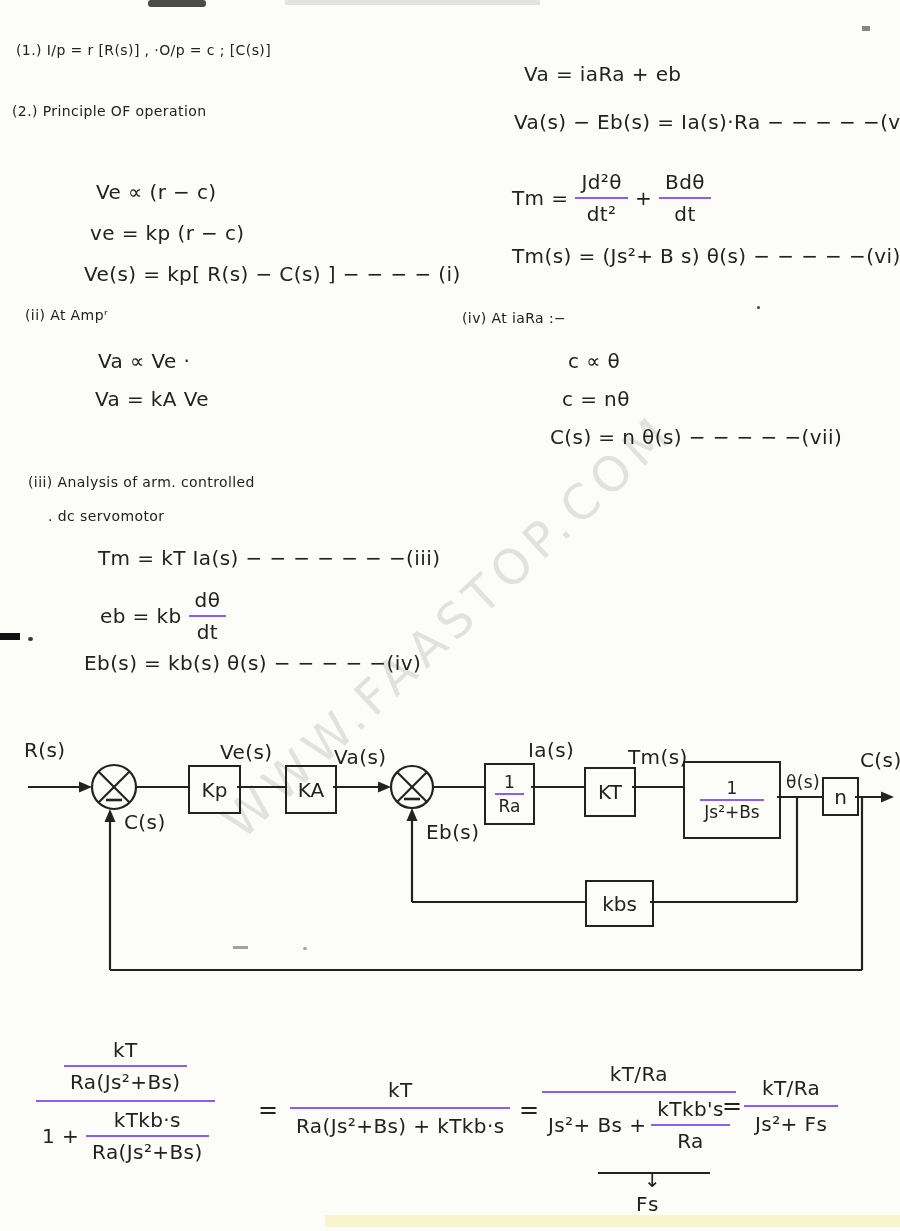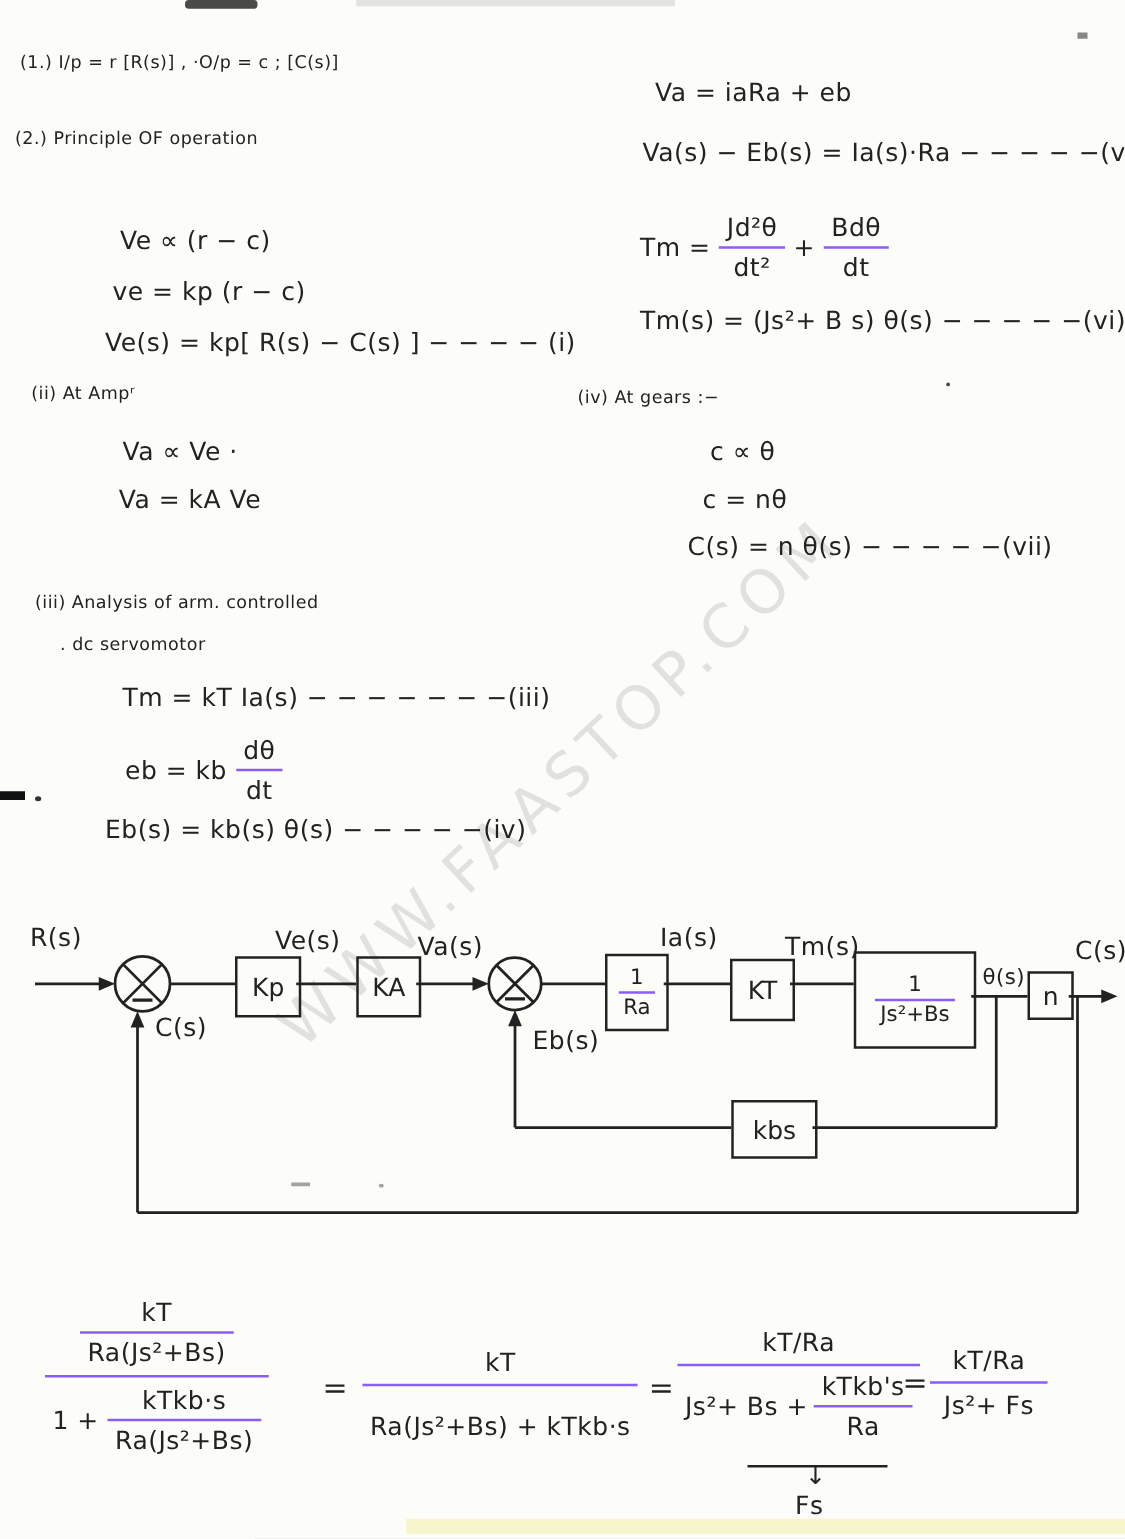--- a/index.html
+++ b/index.html
@@ -83,21 +83,21 @@
       </span>
       <span>+</span>
       <span class="fr">
         <span class="n">Bdθ</span>
         <span class="d">dt</span>
       </span>
     </span>
   </div>
   <div class="t" style="left:512px;top:244px;">Tm(s) =  (Js²+ B s) θ(s)  − − − − −(vi)</div>
 
-  <div class="t big" style="left:462px;top:310px;">(iv)  At gears :−</div>
+  <div class="t big" style="left:462px;top:310px;">(iv)  At iaRa :−</div>
   <div class="t" style="left:568px;top:349px;">c ∝ θ</div>
   <div class="t" style="left:562px;top:387px;">c = nθ</div>
   <div class="t" style="left:550px;top:425px;">C(s) = n θ(s)   − − − − −(vii)</div>
 
   <svg class="wires" width="900" height="290" viewBox="0 0 900 290">
     <g stroke="#222" stroke-width="2.2" fill="none">
 
       <line x1="28" y1="67" x2="88" y2="67"></line>
       <line x1="136" y1="67" x2="188" y2="67"></line>
       <line x1="237" y1="67" x2="285" y2="67"></line>
@@ -193,21 +193,21 @@
         </span>
       </span>
     </span>
   </div>
 
   <div class="t" style="left:258px;top:1096px;font-size:24px;">=</div>
 
   <div class="t" style="left:290px;top:1078px;">
     <span class="fr">
       <span class="n" style="padding-bottom:5px;">kT</span>
-      <span class="d" style="padding-top:20px;">Ra(Js²+Bs) + kTkb·s</span>
+      <span class="d" style="padding-top:5px;">Ra(Js²+Bs) + kTkb·s</span>
     </span>
   </div>
 
   <div class="t" style="left:519px;top:1096px;font-size:24px;">=</div>
 
   <div class="t" style="left:542px;top:1062px;">
     <span class="fr">
       <span class="n" style="padding-bottom:5px;">kT/Ra</span>
       <span class="d" style="padding-top:4px;">
         <span class="row" style="gap:5px;">

